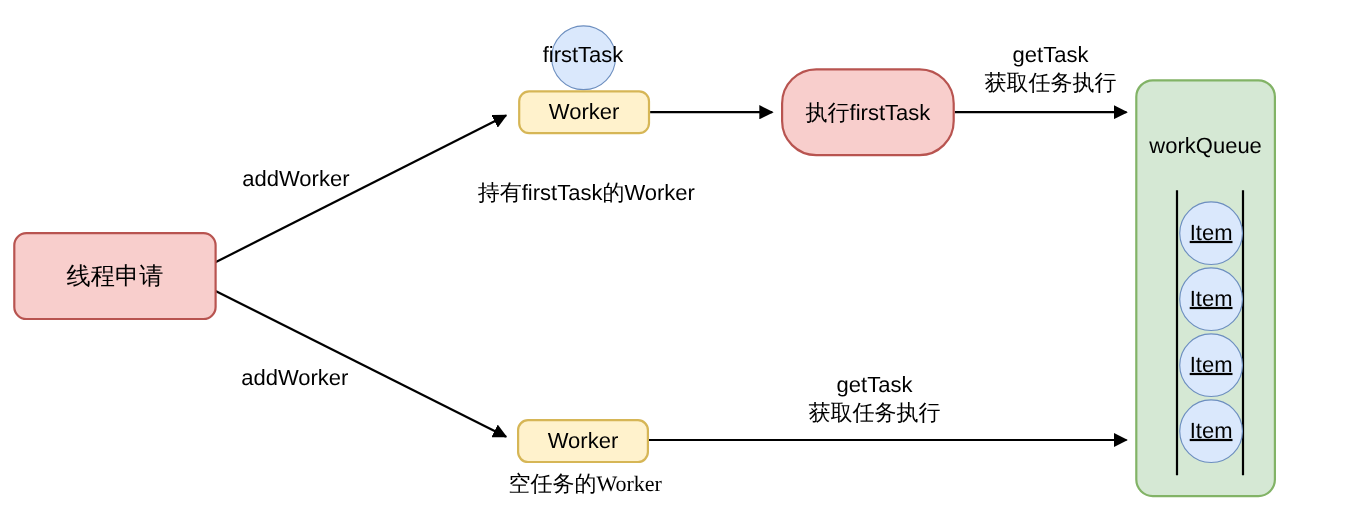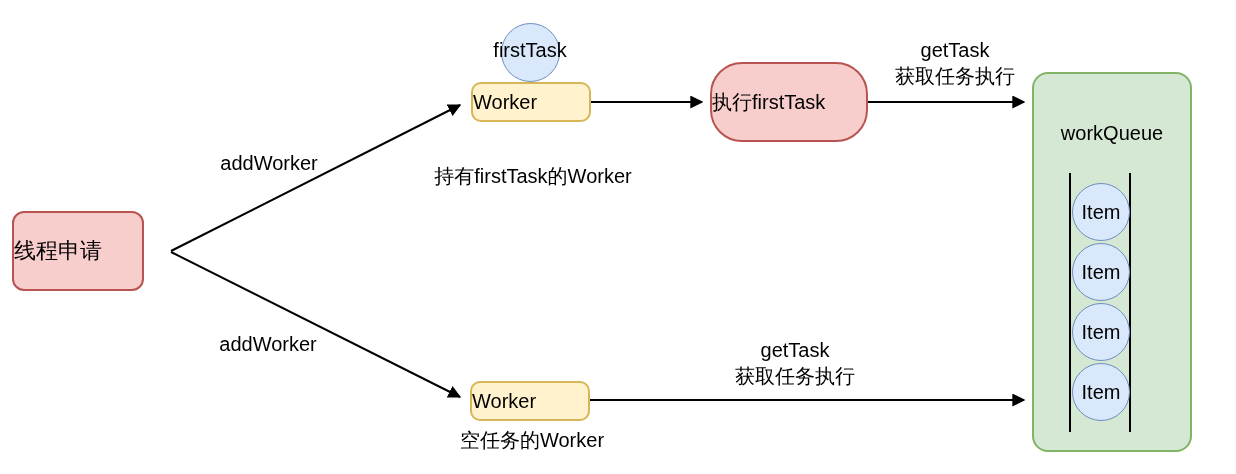--- a/index.html
+++ b/index.html
@@ -11,39 +11,41 @@
     font-family: "Liberation Sans", "DejaVu Sans", sans-serif;
     color: #000000;
     overflow: hidden;
   }
   .layer { position: absolute; left: 0; top: 0; width: 1236px; height: 474px; }
   .node {
     position: absolute;
     box-sizing: border-box;
     display: flex;
     align-items: center;
+    justify-content: center;
     border: 2px solid;
     font-size: 20px;
     white-space: nowrap;
   }
   .node.pink   { background: #f8cecc; border-color: #b85450; border-radius: 12px; }
   .node.yellow { background: #fff2cc; border-color: #d6b656; border-radius: 10px; }
   .node.green  { background: #d5e8d4; border-color: #82b366; border-radius: 16px; }
   .circle {
     position: absolute;
     box-sizing: border-box;
     background: #dae8fc;
     border: 1.5px solid #6c8ebf;
     border-radius: 50%;
   }
   .item-circle {
     display: flex;
     align-items: center;
     justify-content: center;
     font-size: 20px;
+    text-decoration: underline;
   }
   .label {
     position: absolute;
     text-align: center;
     font-size: 20px;
     line-height: 26px;
     white-space: nowrap;
   }
   .queue-title {
     position: absolute;
@@ -52,21 +54,21 @@
     text-align: center;
     font-size: 20px;
     line-height: 26px;
   }
 </style>
 </head>
 <body>
 
 <div class="canvas">
 
-  <div class="node green" style="left:1032px; top:72px; width:160px; height:380px;padding-left:32px;">
+  <div class="node green" style="left:1032px; top:72px; width:128px; height:380px;padding-left:32px;">
     <div class="queue-title">workQueue</div>
   </div>
 
   <svg class="layer" viewBox="0 0 1236 474">
     <defs>
       <marker id="arrow" viewBox="0 0 10 10" refX="9" refY="5" markerWidth="6.5" markerHeight="6.5" orient="auto-start-reverse">
         <path d="M 0 0 L 10 5 L 0 10 z" fill="#000000"></path>
       </marker>
     </defs>
     <line x1="171" y1="251" x2="460" y2="105" stroke="#000000" stroke-width="2" marker-end="url(#arrow)"></line>
@@ -74,39 +76,39 @@
     <line x1="591" y1="102" x2="702" y2="102" stroke="#000000" stroke-width="2" marker-end="url(#arrow)"></line>
     <line x1="868" y1="102" x2="1024" y2="102" stroke="#000000" stroke-width="2" marker-end="url(#arrow)"></line>
     <line x1="590" y1="400" x2="1024" y2="400" stroke="#000000" stroke-width="2" marker-end="url(#arrow)"></line>
     <line x1="1070" y1="173" x2="1070" y2="432" stroke="#000000" stroke-width="2"></line>
     <line x1="1130" y1="173" x2="1130" y2="432" stroke="#000000" stroke-width="2"></line>
   </svg>
 
   <div class="circle" style="left:501px; top:23px; width:59px; height:59px;"></div>
   <div class="label" style="left:460px; top:37px; width:140px;text-align:center;">firstTask</div>
 
-  <div class="node pink" style="left:12px; top:211px; width:132px; height:80px; font-size:22px;">
+  <div class="node pink" style="left:12px; top:211px; width:185px; height:80px; font-size:22px;">
     <span>线程申请</span>
   </div>
 
   <div class="node yellow" style="left:471px; top:82px; width:120px; height:40px;">
     <span>Worker</span>
   </div>
 
   <div class="node pink" style="left:710px; top:62px; width:158px; height:80px;border-radius:32px;">
     <span>执行firstTask</span>
   </div>
 
   <div class="node yellow" style="left:470px; top:381px; width:120px; height:40px;">
     <span>Worker</span>
   </div>
 
   <div class="label" style="left:383px; top:129px; width:300px;margin-top:34px;">持有firstTask的Worker</div>
 
-  <div class="label" style="left:432px; top:427px; width:200px;">空任务的Worker</div>
+  <div class="label" style="left:432px; top:427px; width:200px;font-family:Liberation Serif, serif;">空任务的Worker</div>
 
   <div class="label" style="left:169px; top:150px; width:200px;">addWorker</div>
 
   <div class="label" style="left:168px; top:331px; width:200px;">addWorker</div>
 
   <div class="label" style="left:855px; top:37px; width:200px;">
     <div>getTask</div>
     <div>获取任务执行</div>
   </div>
 

